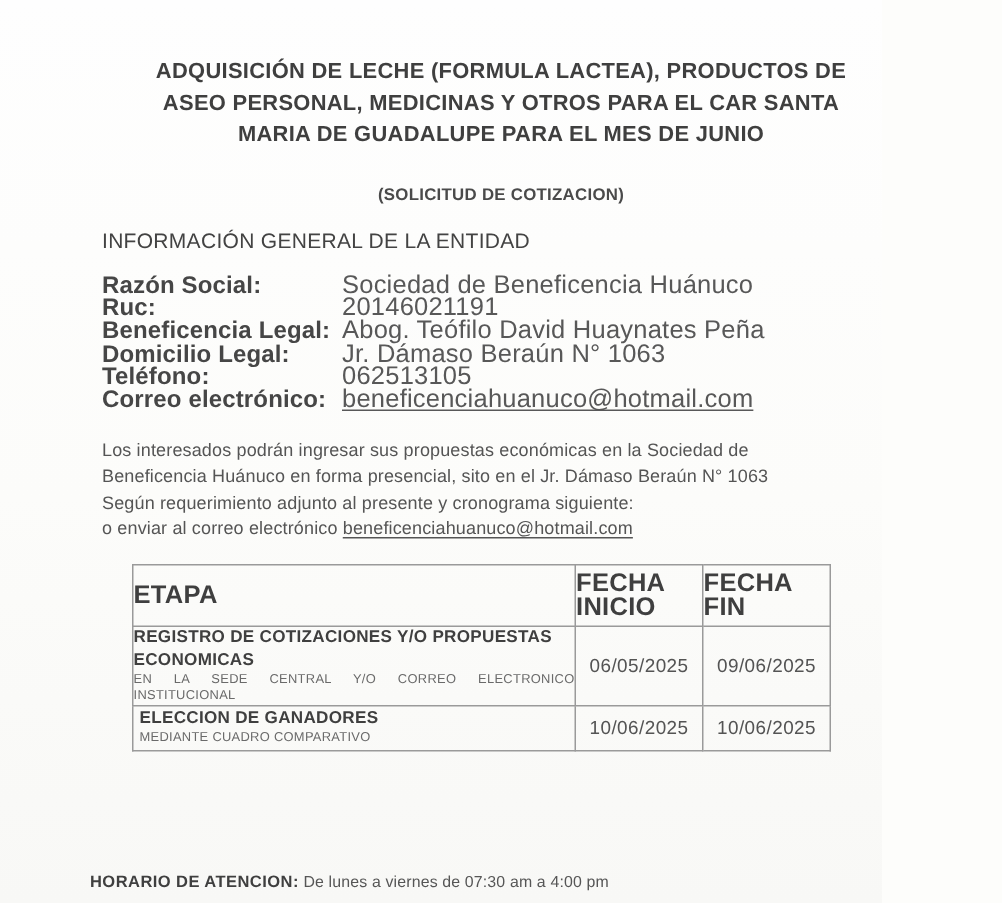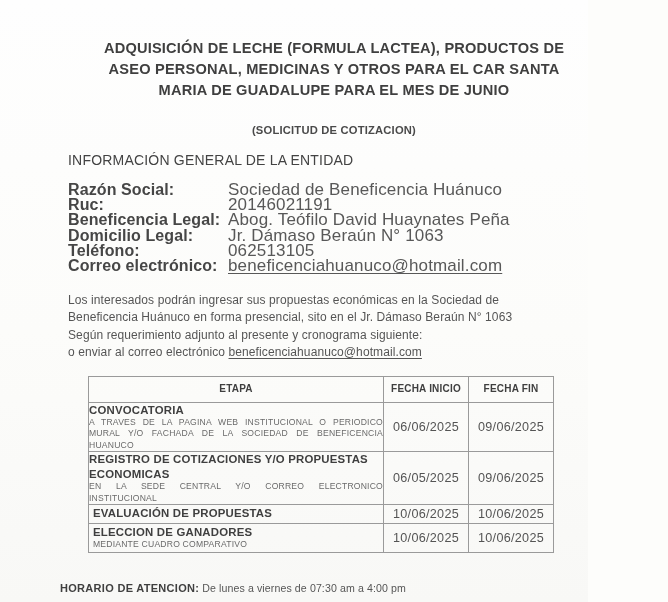--- a/index.html
+++ b/index.html
@@ -130,23 +130,23 @@
   .cronograma td, .cronograma th {
     border: 1px solid #9a9a9a;
     padding: 0;
     vertical-align: middle;
   }
   .col-etapa { width: 295px; }
   .col-ini   { width: 85px; }
   .col-fin   { width: 85px; }
 
   .cronograma th {
-    font-size: 10px;
-    font-weight: bold;
-    text-align: center;
+    font-size: 17px;
+    font-weight: bold;
+    text-align: left;
     color: #3f3f3f;
     line-height: 15.5px;
     padding: 4px 0 5px 0;
     letter-spacing: 0.2px;
   }
 
   .etapa-cell {
     padding: 2px 4px 3px 4px;
   }
   .etapa-name {
@@ -250,45 +250,30 @@
       <col class="col-fin">
     </colgroup>
     <thead>
       <tr>
         <th>ETAPA</th>
         <th>FECHA INICIO</th>
         <th>FECHA FIN</th>
       </tr>
     </thead>
     <tbody>
-      <tr>
-        <td class="etapa-cell">
-          <div class="etapa-name">CONVOCATORIA</div>
-          <div class="etapa-desc">A TRAVES DE LA PAGINA WEB INSTITUCIONAL O PERIODICO MURAL Y/O FACHADA DE LA SOCIEDAD DE BENEFICENCIA HUANUCO</div>
-        </td>
-        <td class="date-cell">06/06/2025</td>
-        <td class="date-cell">09/06/2025</td>
-      </tr>
 
       <tr>
         <td class="etapa-cell">
           <div class="etapa-name">REGISTRO DE COTIZACIONES Y/O PROPUESTAS ECONOMICAS</div>
           <div class="etapa-desc spaced">EN LA SEDE CENTRAL Y/O CORREO ELECTRONICO INSTITUCIONAL</div>
         </td>
         <td class="date-cell">06/05/2025</td>
         <td class="date-cell">09/06/2025</td>
       </tr>
 
-      <tr class="row-tight">
-        <td class="etapa-cell">
-          <div class="etapa-name">EVALUACIÓN DE PROPUESTAS</div>
-        </td>
-        <td class="date-cell">10/06/2025</td>
-        <td class="date-cell">10/06/2025</td>
-      </tr>
 
       <tr class="row-tight">
         <td class="etapa-cell">
           <div class="etapa-name">ELECCION DE GANADORES</div>
           <div class="etapa-desc">MEDIANTE CUADRO COMPARATIVO</div>
         </td>
         <td class="date-cell">10/06/2025</td>
         <td class="date-cell">10/06/2025</td>
       </tr>
     </tbody>

